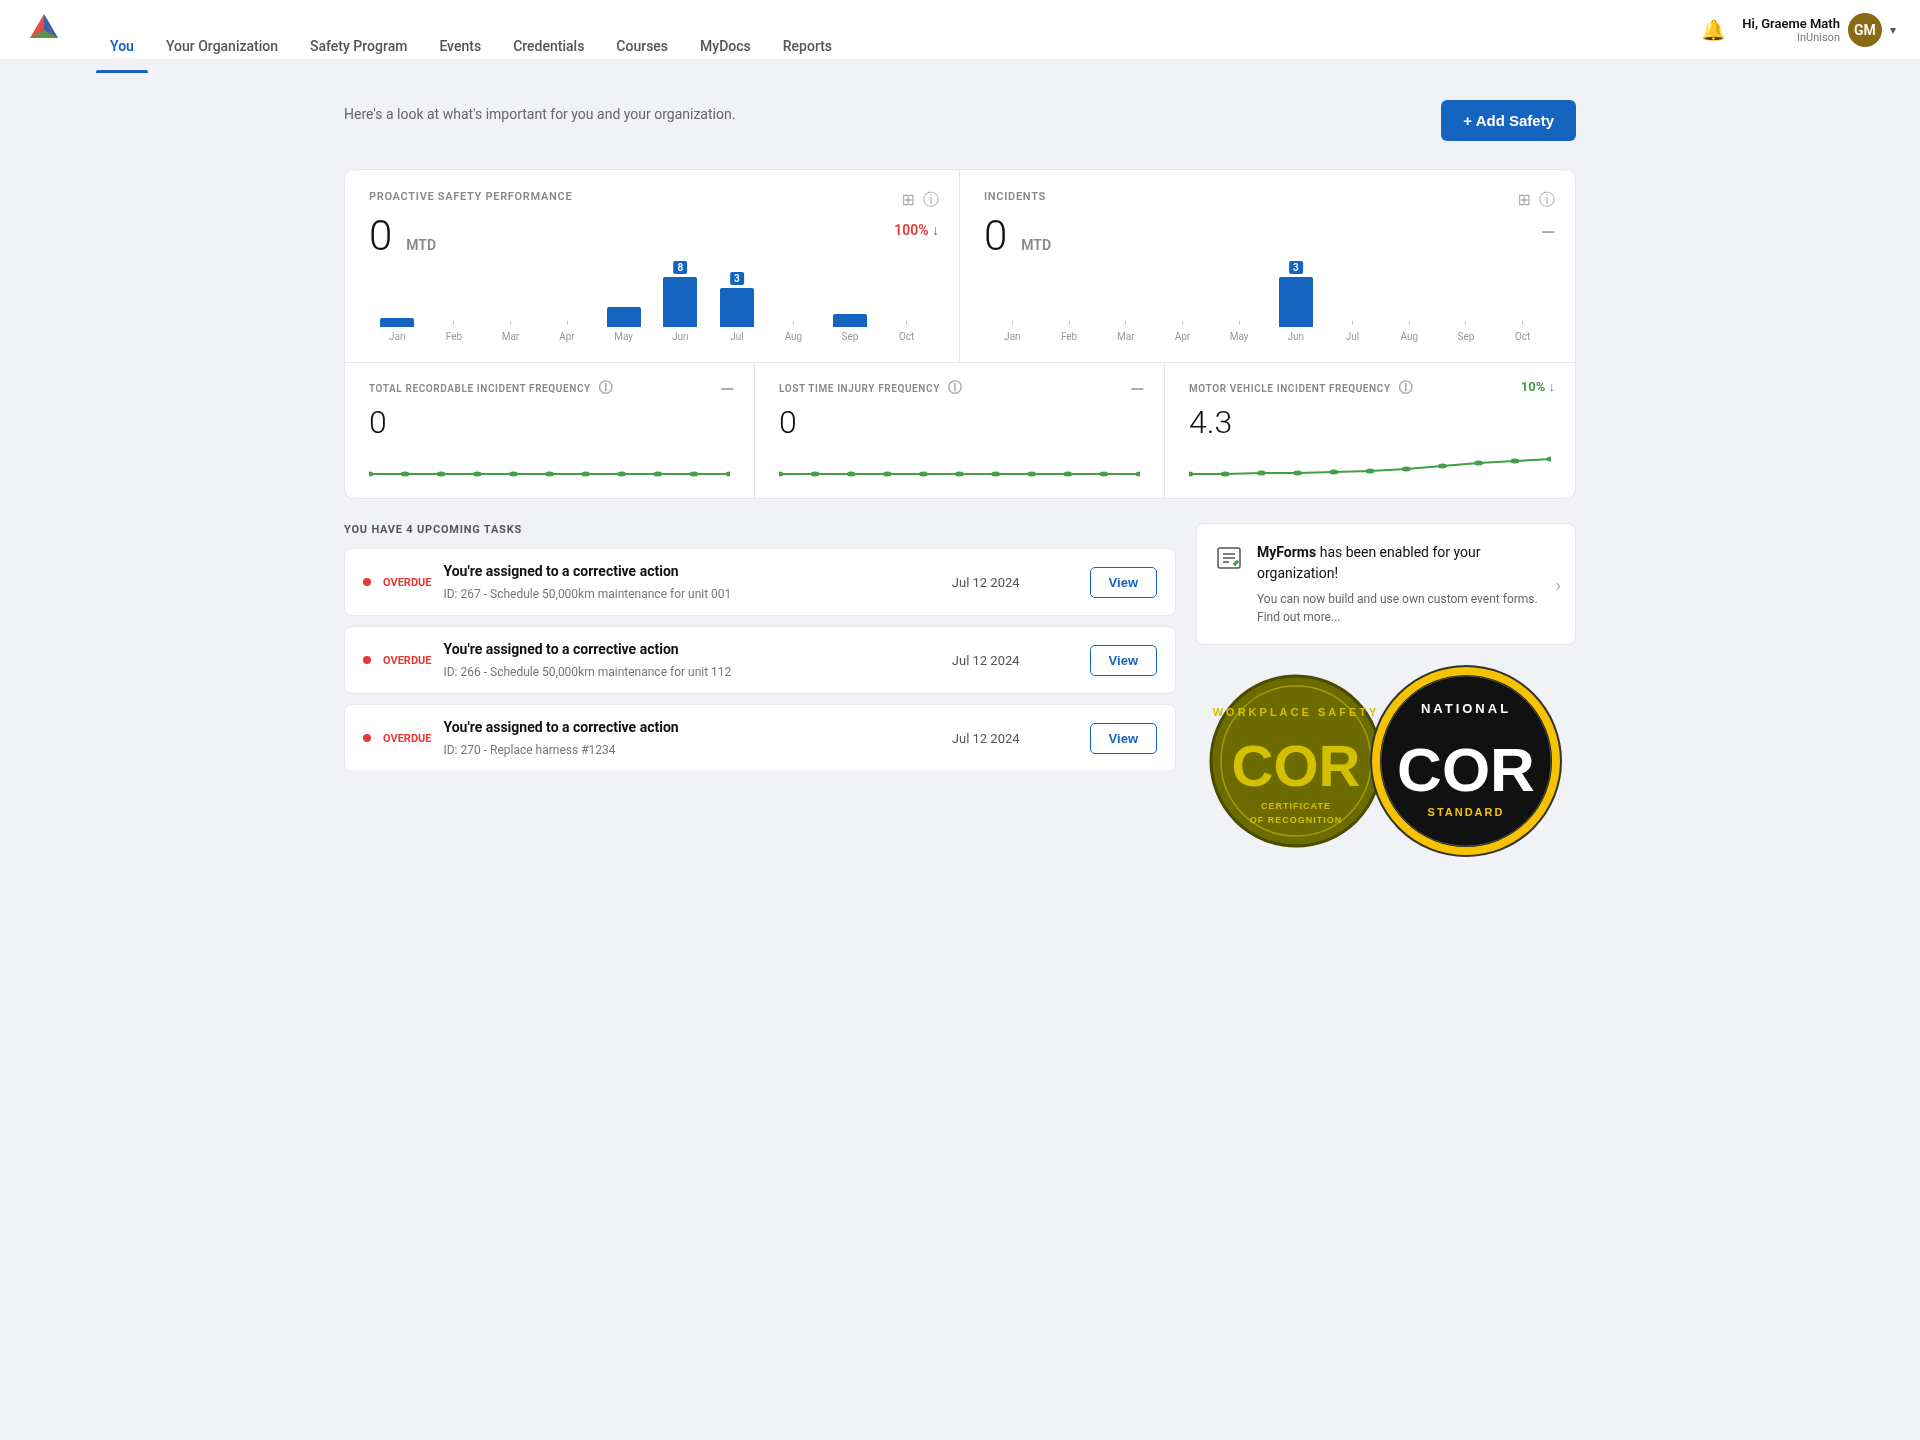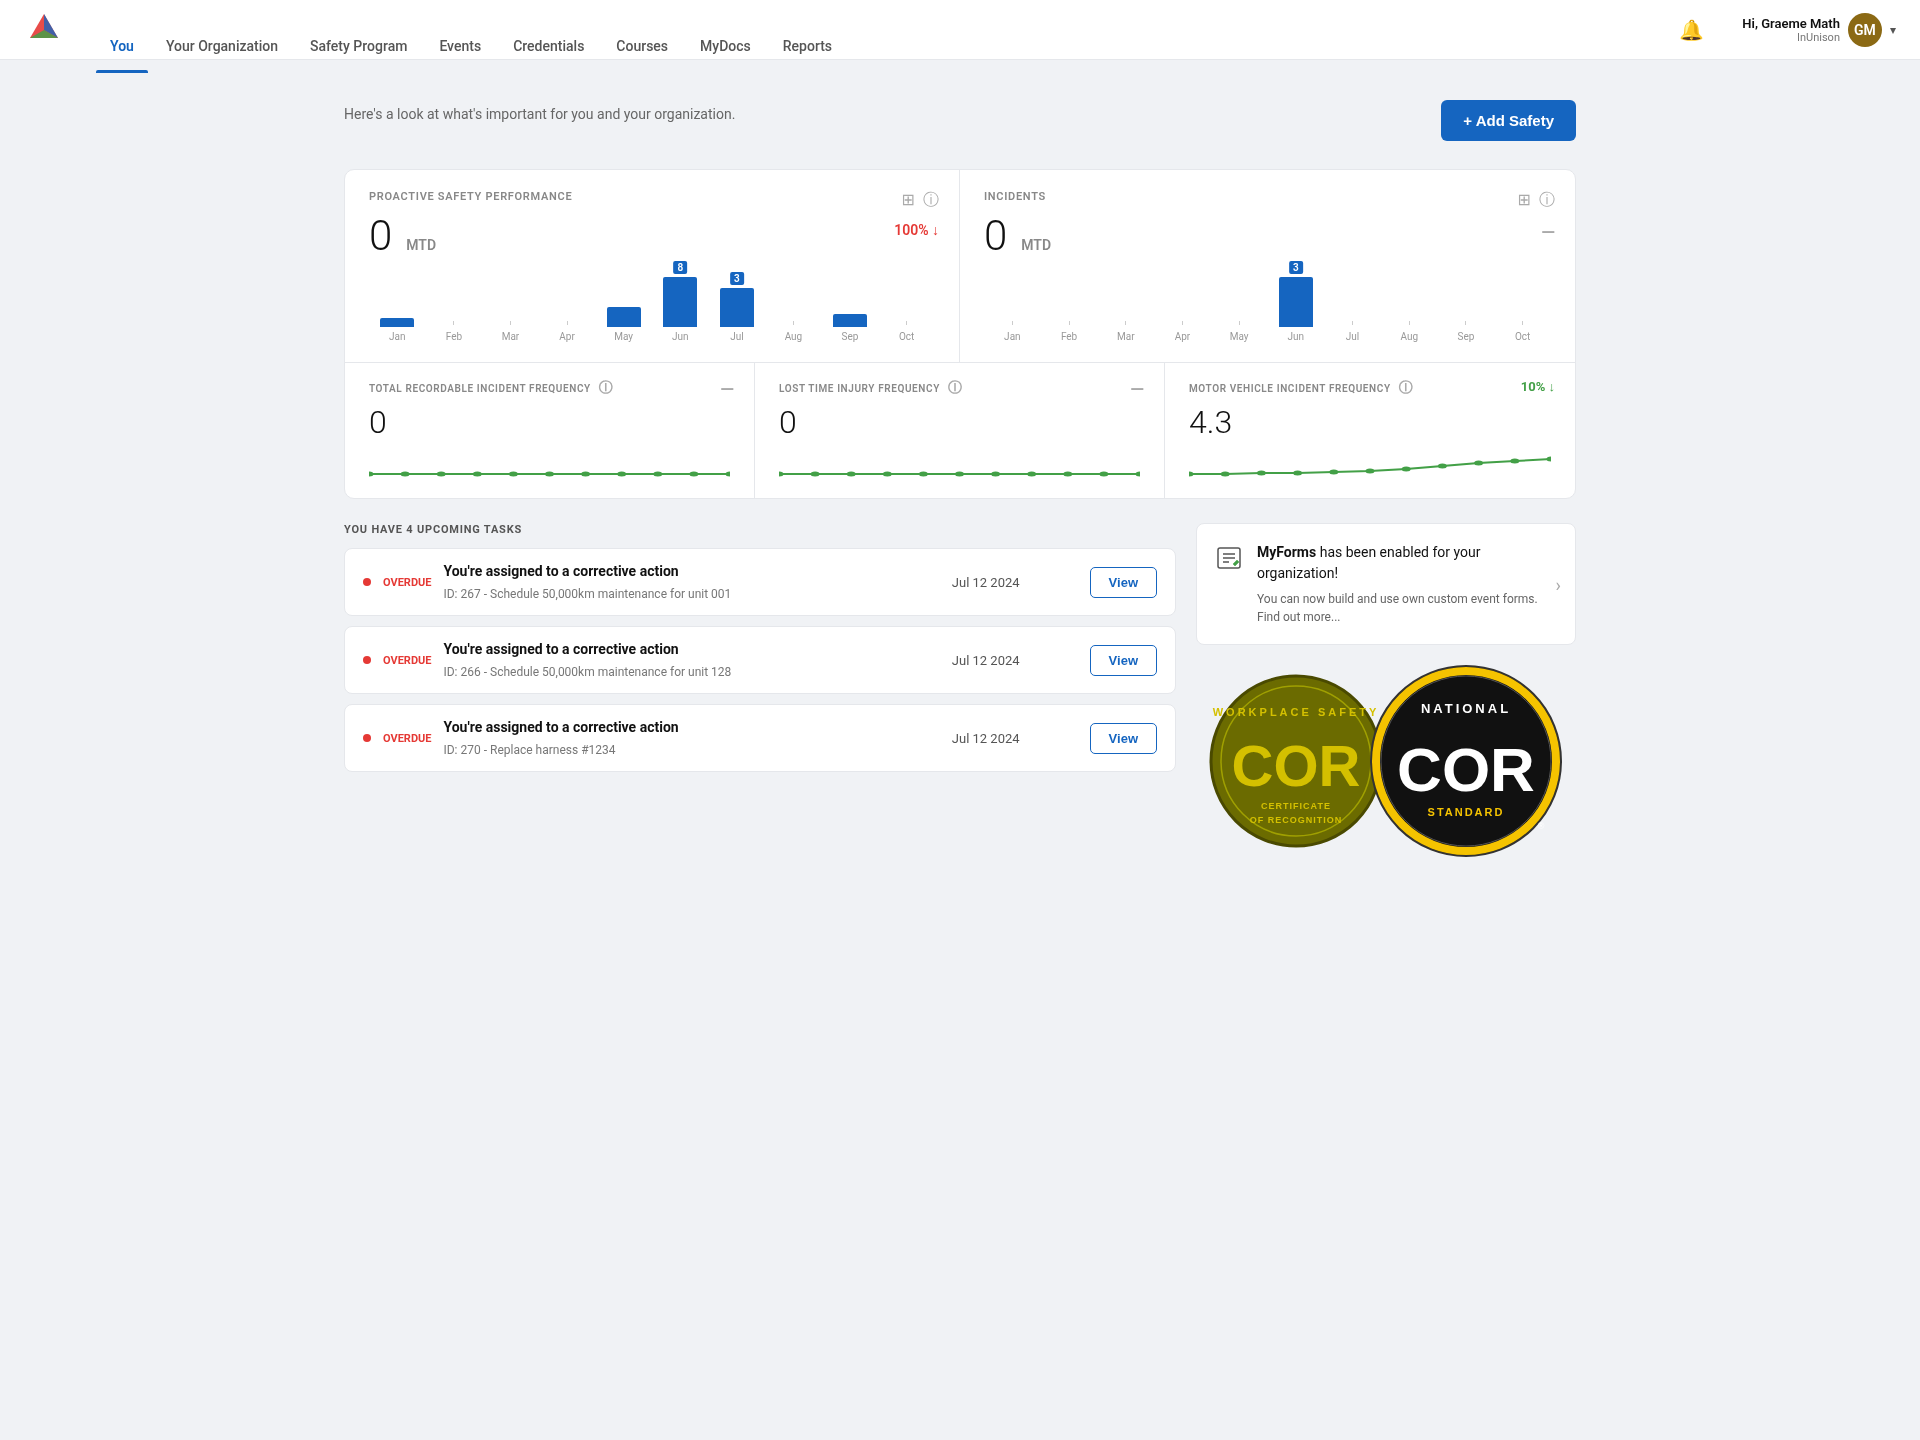--- a/index.html
+++ b/index.html
@@ -63,21 +63,21 @@
       color: #555;
       cursor: pointer;
     }
     .user-info {
       display: flex;
       align-items: center;
       gap: 8px;
       cursor: pointer;
     }
     .user-text { text-align: right; }
-    .user-name { font-size: 13px; font-weight: 600; color: #111; margin-left: 22px; }
+    .user-name { font-size: 13px; font-weight: 600; color: #111; }
     .user-org { font-size: 11px; color: #777; }
     .avatar {
       width: 34px;
       height: 34px;
       border-radius: 50%;
       background: #bbb;
       overflow: hidden;
       display: flex;
       align-items: center;
       justify-content: center;
@@ -616,21 +616,21 @@
       <div class="task-id">ID: 267 - Schedule 50,000km maintenance for unit 001</div>
     </div>
     <span class="task-date">Jul 12 2024</span>
     <button class="view-btn">View</button>
   </div>
           <div class="task-item">
     <span class="overdue-dot"></span>
     <span class="overdue-label">OVERDUE</span>
     <div class="task-info">
       <div class="task-title">You're assigned to a corrective action</div>
-      <div class="task-id">ID: 266 - Schedule 50,000km maintenance for unit 128</div>
+      <div class="task-id">ID: 266 - Schedule 50,000km maintenance for unit 112</div>
     </div>
     <span class="task-date">Jul 12 2024</span>
     <button class="view-btn">View</button>
   </div>
           <div class="task-item">
     <span class="overdue-dot"></span>
     <span class="overdue-label">OVERDUE</span>
     <div class="task-info">
       <div class="task-title">You're assigned to a corrective action</div>
       <div class="task-id">ID: 270 - Replace harness #1234</div>

